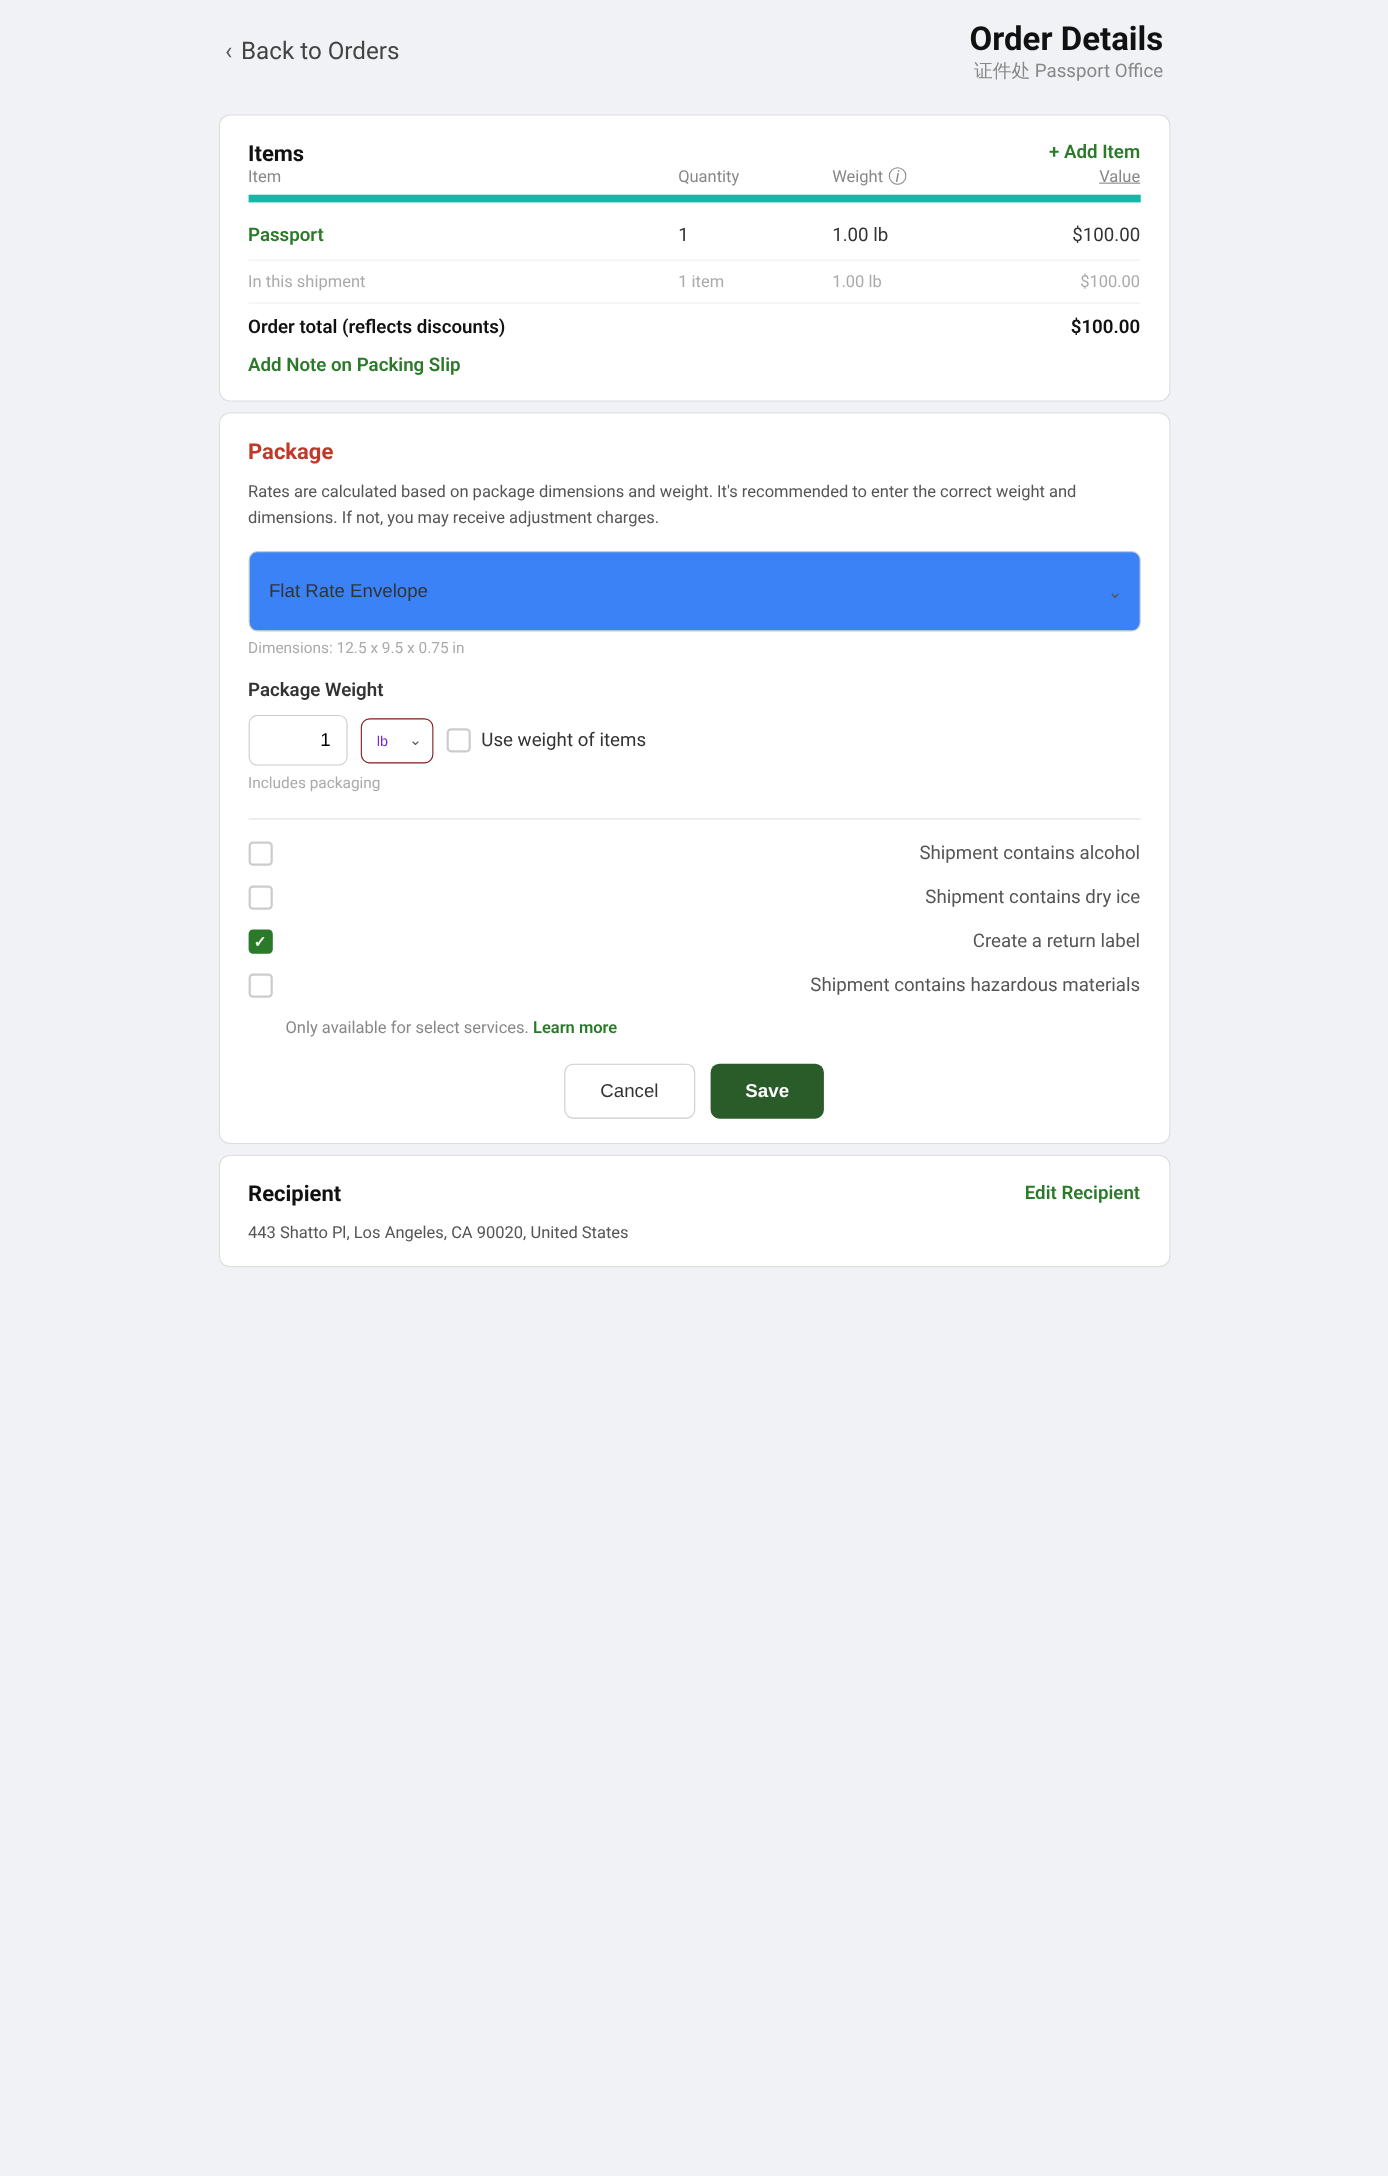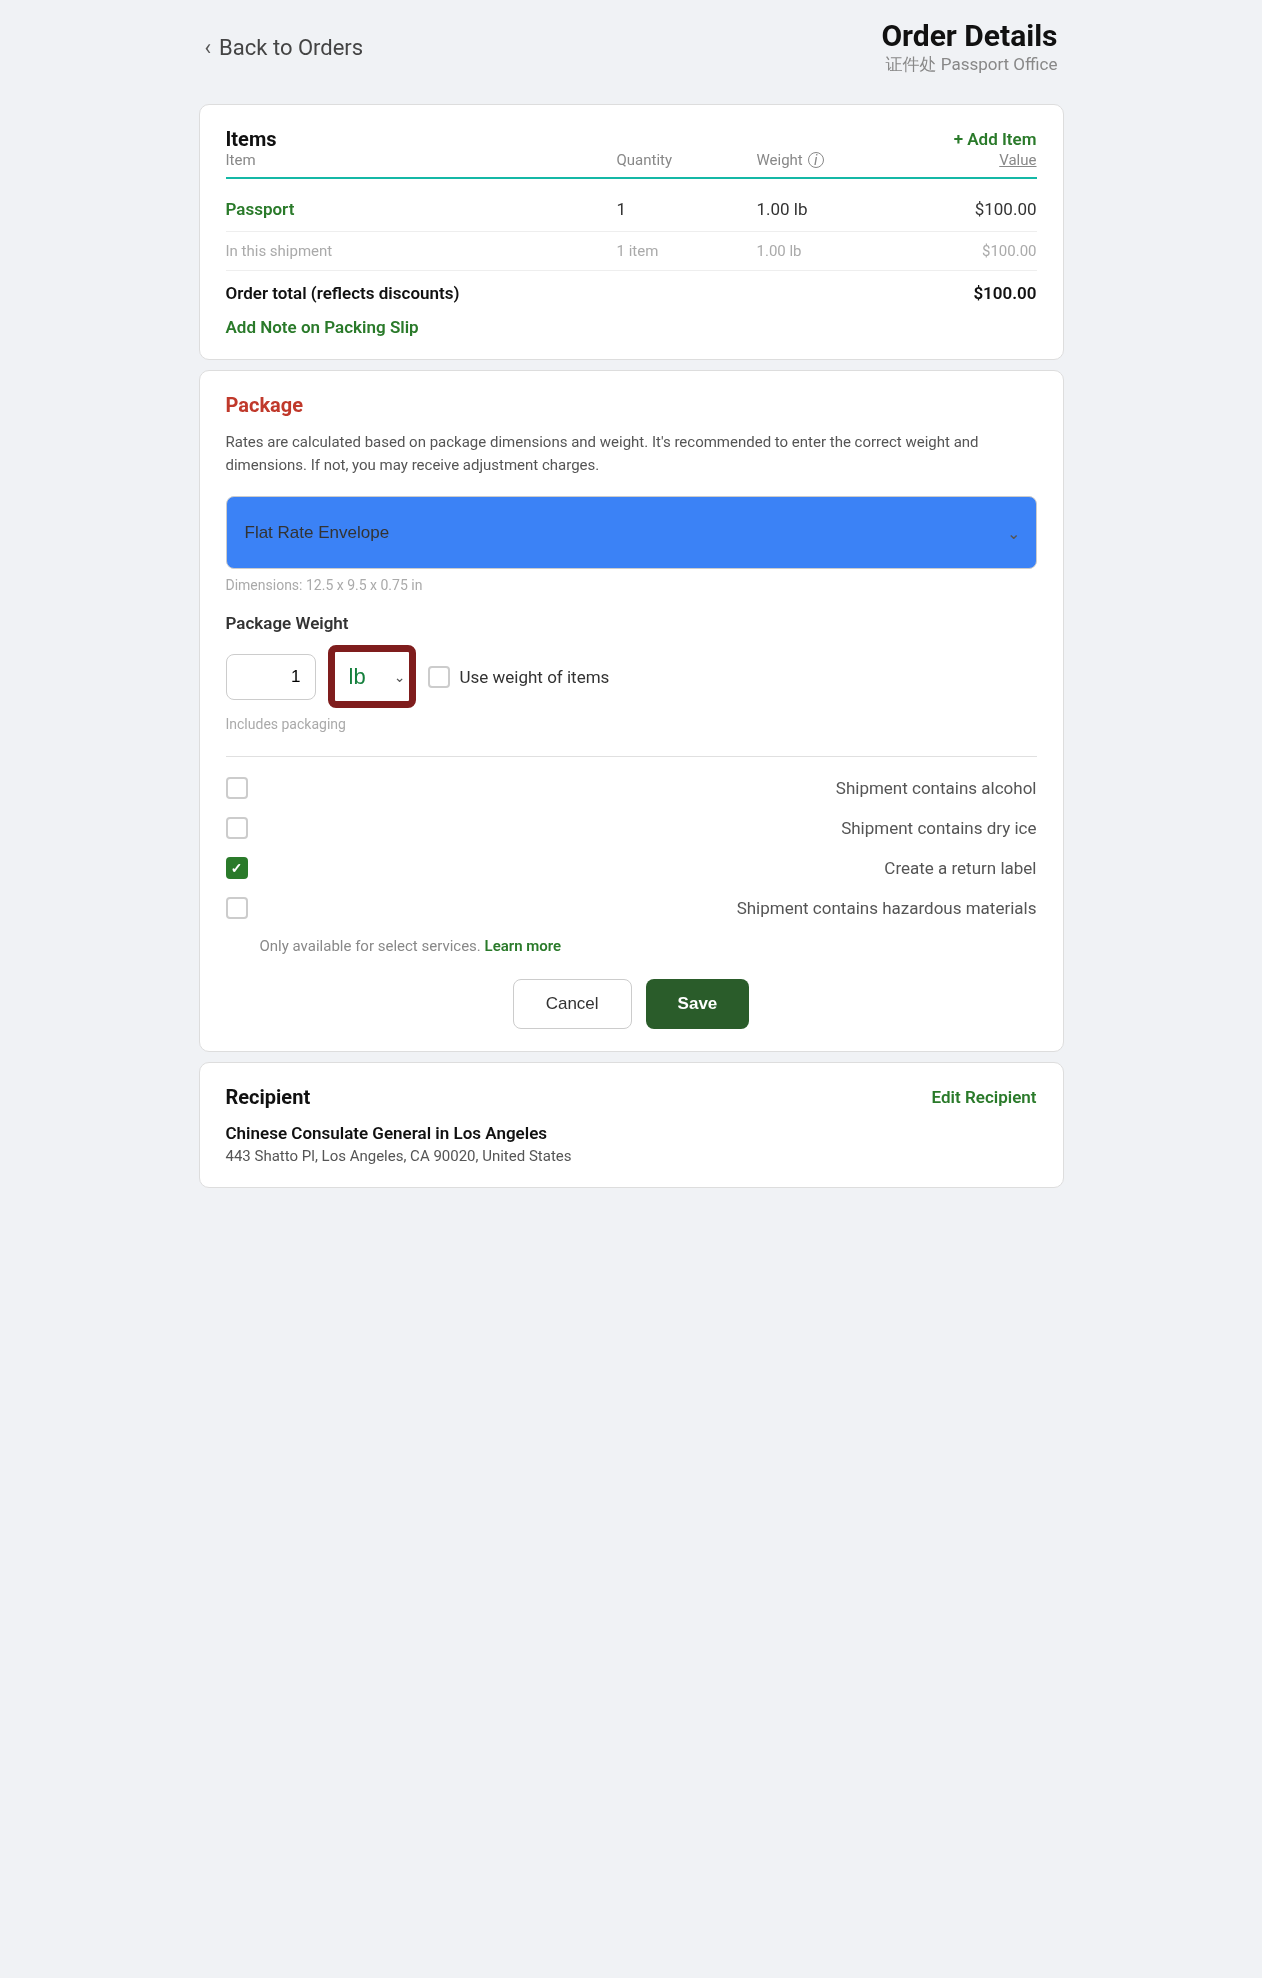--- a/index.html
+++ b/index.html
@@ -62,21 +62,21 @@
     }
     .add-item-link {
       font-size: 17px;
       color: #2a7a2a;
       font-weight: 600;
       cursor: pointer;
     }
     .table-header-row {
       display: grid;
       grid-template-columns: 1fr 140px 160px 120px;
-      border-bottom: 2px solid #14b8a6;
+      border-bottom: 7px solid #14b8a6;
       padding-bottom: 8px;
       margin-bottom: 8px;
     }
     .table-header-row span {
       font-size: 15px;
       color: #888;
     }
     .table-header-row .col-right {
       text-align: right;
       text-decoration: underline;
@@ -224,26 +224,26 @@
       font-size: 17px;
       border: 1px solid #ccc;
       border-radius: 8px;
       text-align: right;
     }
     .unit-select-wrapper {
       position: relative;
     }
     .unit-select {
       padding: 12px 36px 12px 14px;
-      font-size: 22px;
-      border: 7px solid #7f1d1d;
+      font-size: 13px;
+      border: 1px solid #7f1d1d;
       border-radius: 8px;
       appearance: none;
       background: #fff;
-      color: #15803d;
+      color: #6d28d9;
       cursor: pointer;
     }
     .unit-arrow {
       position: absolute;
       right: 10px;
       top: 50%;
       transform: translateY(-50%);
       font-size: 14px;
       color: #555;
       pointer-events: none;
@@ -494,15 +494,14 @@
     <button class="cancel-btn">Cancel</button>
     <button class="save-btn">Save</button>
   </div>
 </div>
 
 <div class="card">
   <div class="recipient-header">
     <span class="recipient-title">Recipient</span>
     <span class="edit-recipient-link">Edit Recipient</span>
   </div>
-  <div class="recipient-name">Chinese Consulate General in Los Angeles</div>
   <div class="recipient-address">443 Shatto Pl, Los Angeles, CA 90020, United States</div>
 </div>
 
 </body></html>

